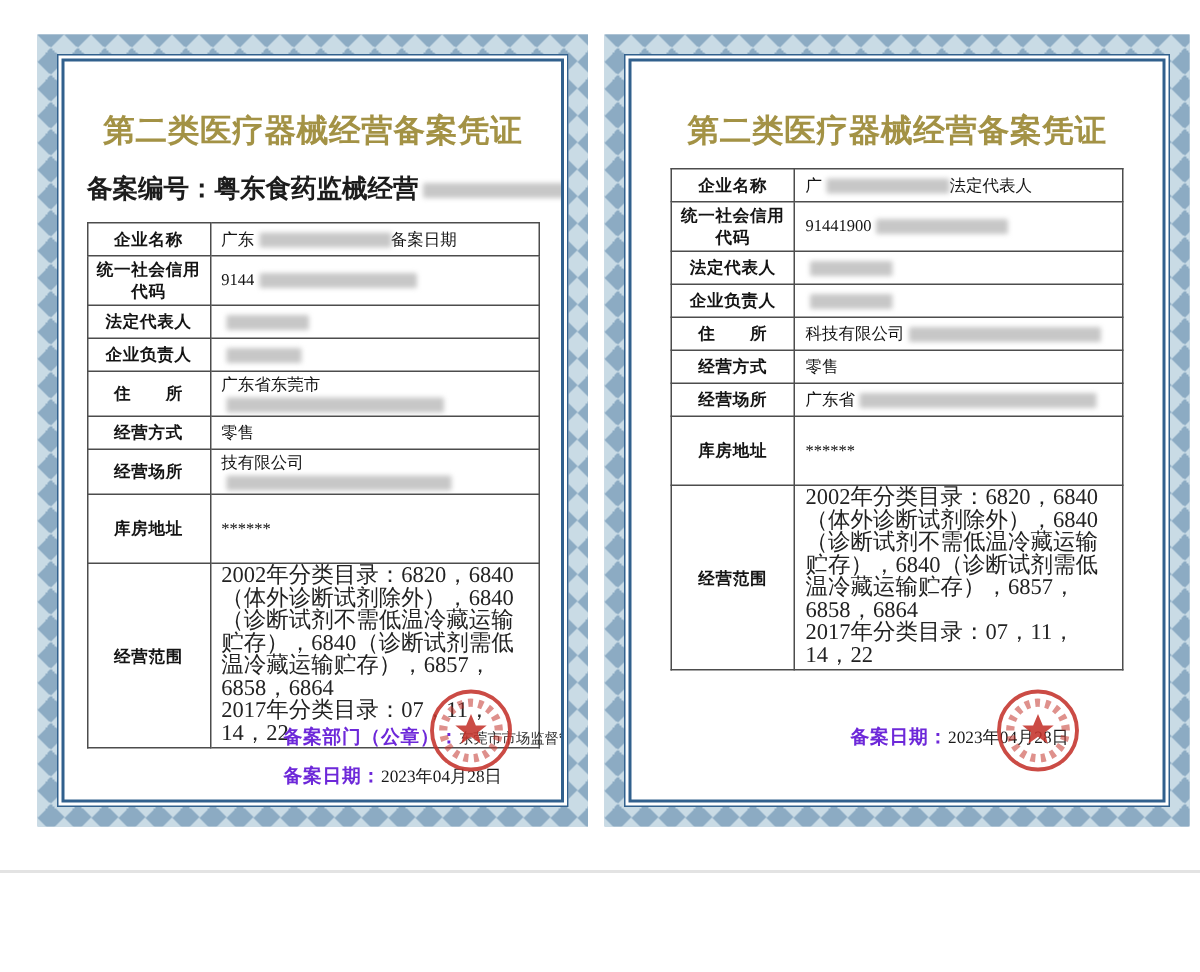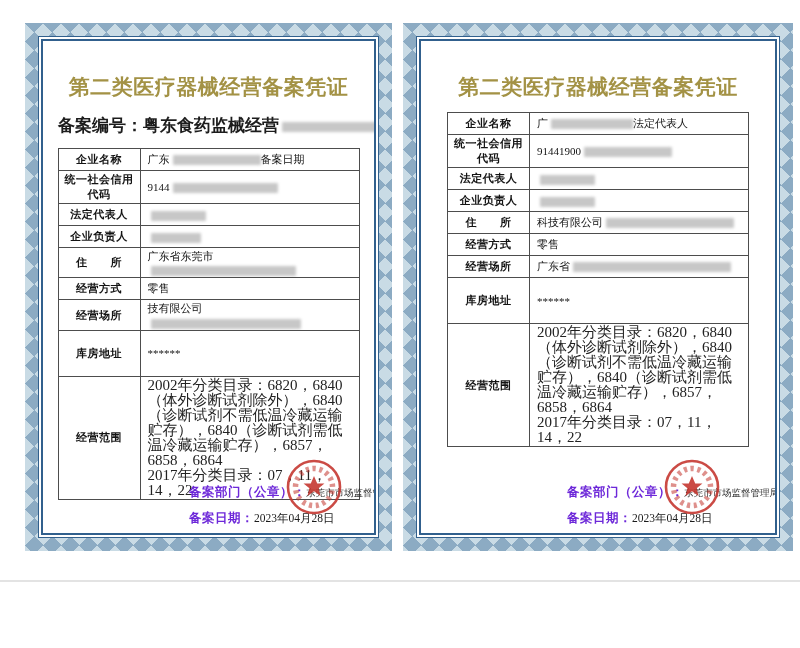--- a/index.html
+++ b/index.html
@@ -152,23 +152,20 @@
                 <td class="lab">经营范围</td>
                 <td class="val">
                   <div class="scope-line">2002年分类目录：6820，6840（体外诊断试剂除外），6840（诊断试剂不需低温冷藏运输贮存），6840（诊断试剂需低温冷藏运输贮存），6857，6858，6864</div>
                   <div class="scope-line">2017年分类目录：07，11，14，22</div>
                 </td>
               </tr>
             </tbody>
         </table>
         <div class="footer">
           <div class="fline">
-            <span class="flab">备案部门（公章）：</span><span class="fval-dept">东莞市市场监督管理局</span>
-          </div>
-          <div class="fline">
             <span class="flab">备案日期：</span><span class="fval-date">2023年04月28日</span>
           </div>
         </div>
         <svg class="seal" viewBox="-30 -30 60 60">
           <g filter="blur(0.3px)">
             <circle r="26" fill="none" stroke="#c4332c" stroke-width="2.6"></circle>
             <circle r="18.5" fill="none" stroke="#c4332c" stroke-width="5.5" stroke-dasharray="3.2 3.6" opacity="0.62" transform="rotate(-10)"></circle>
             <path fill="#c4332c" d="M0,-11 L3.23,-3.4 L10.46,-3.4 L4.62,1.3 L6.47,8.9 L0,4.2 L-6.47,8.9 L-4.62,1.3 L-10.46,-3.4 L-3.23,-3.4 Z"></path>
           </g>
         </svg>

